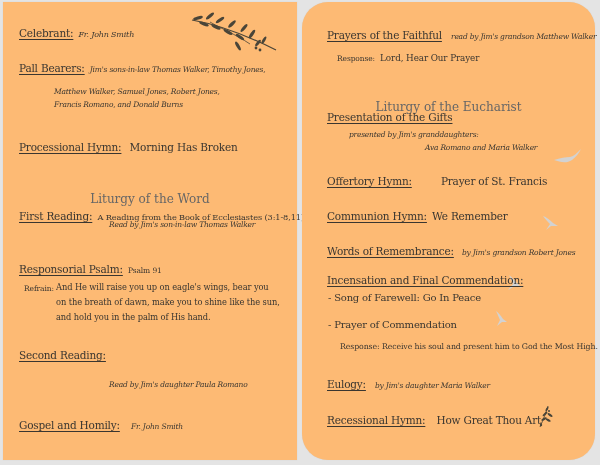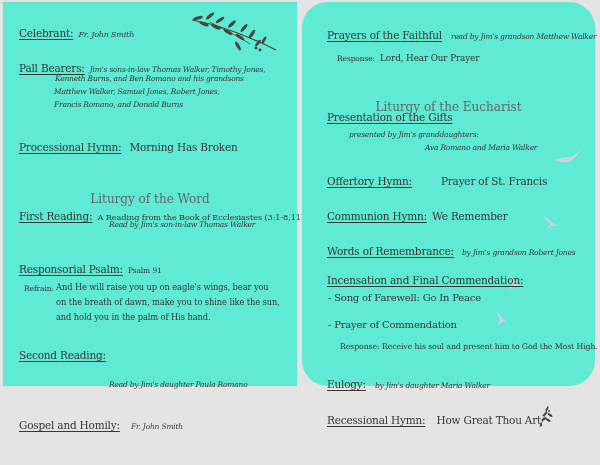--- a/index.html
+++ b/index.html
@@ -1,21 +1,21 @@
 <!DOCTYPE html>
 <html><head>
 <meta charset="utf-8">
 <style>
   html, body { margin:0; padding:0; }
   body {
     width:600px; height:465px; background:#e4e4e4; position:relative; overflow:hidden;
     font-family:"DejaVu Serif", serif; color:#3a3630;
   }
   .page {
-    position:absolute; top:2px; background:#5eead4; height:384px;
+    position:absolute; top:2px; background:#fdba74; height:458px;
     box-shadow:0 0 1px #cfcfcf;
   }
   #left { left:3px; width:294px; }
   #right { left:302px; width:293px;border-radius:26px; }
   .abs { position:absolute; white-space:nowrap; }
   .h { text-decoration:underline; text-underline-offset:2px; font-size:10.5px; color:#3a3630; letter-spacing:-0.2px; }
   .big { font-size:10.5px; letter-spacing:-0.2px; }
   .it { font-style:italic; font-size:7.5px; letter-spacing:-0.2px; }
   .sm { font-size:7.5px; letter-spacing:-0.1px; }
   .mid { font-size:12px; color:#666;margin-top:14px; }
@@ -51,21 +51,20 @@
 
   <div class="abs" style="left:16px;top:20px">
     <span class="h">Celebrant:</span>
     <span class="it" style="font-size:8px">Fr. John Smith</span>
   </div>
 
   <div class="abs" style="left:16px;top:55px">
     <span class="h">Pall Bearers:</span>
     <span class="it">Jim's sons-in-law Thomas Walker, Timothy Jones,</span>
   </div>
-  <div class="abs it" style="left:52px;top:72px">Kenneth Burns,  and Ben Romano and his grandsons</div>
   <div class="abs it" style="left:51px;top:85px">Matthew Walker, Samuel Jones, Robert Jones,</div>
   <div class="abs it" style="left:51px;top:98px">Francis Romano, and Donald Burns</div>
 
   <div class="abs mid" style="left:0;width:294px;text-align:center;top:176px">Liturgy of the Word</div>
 
   <div class="abs" style="left:16px;top:134px">
     <span class="h">Processional Hymn:</span>
     <span class="big" style="margin-left:3px">Morning Has Broken</span>
   </div>
 

